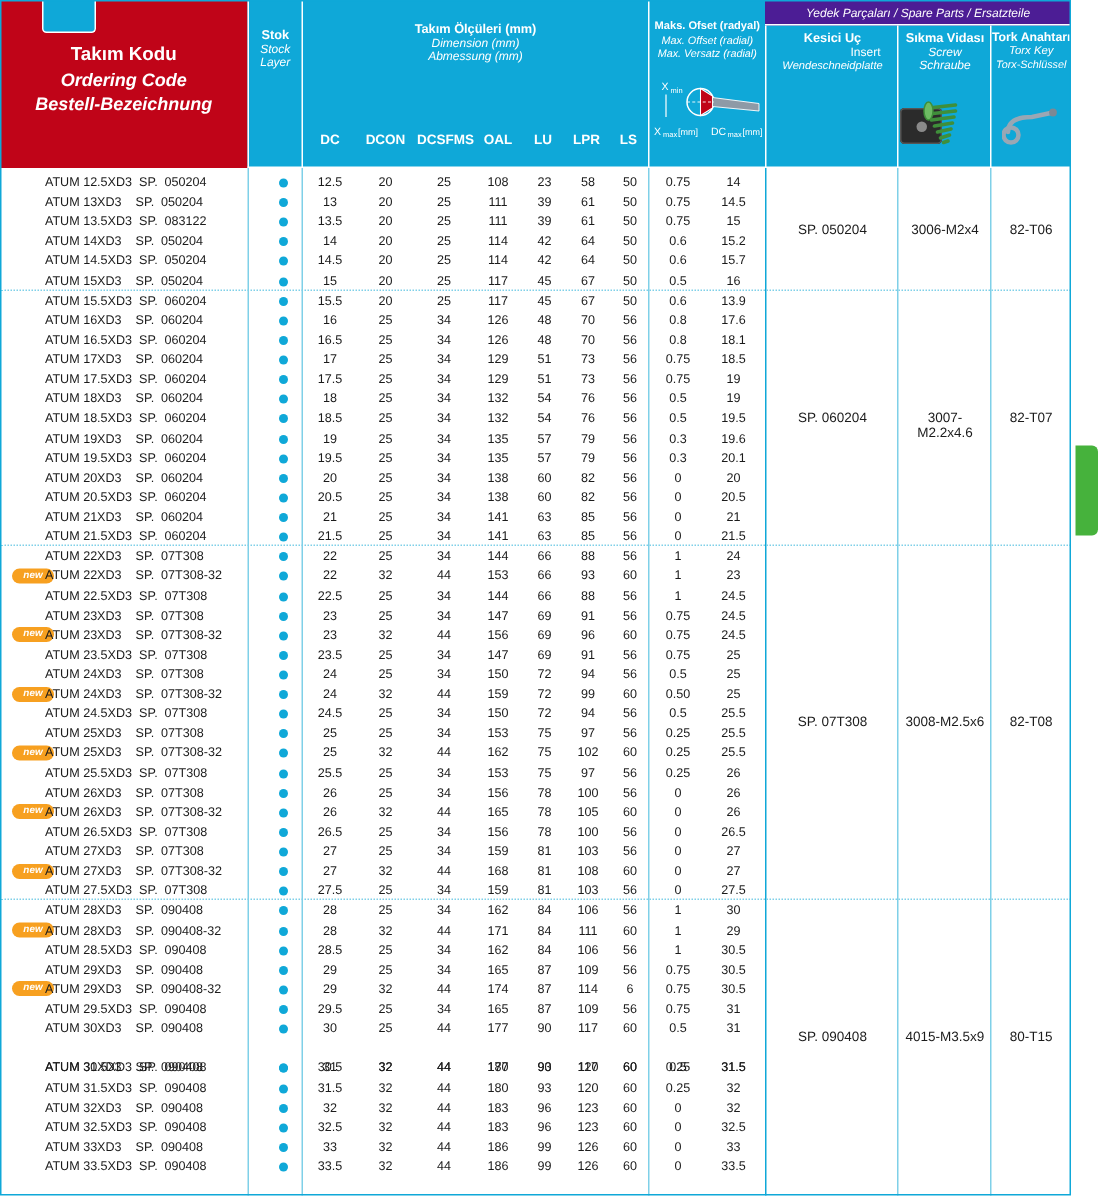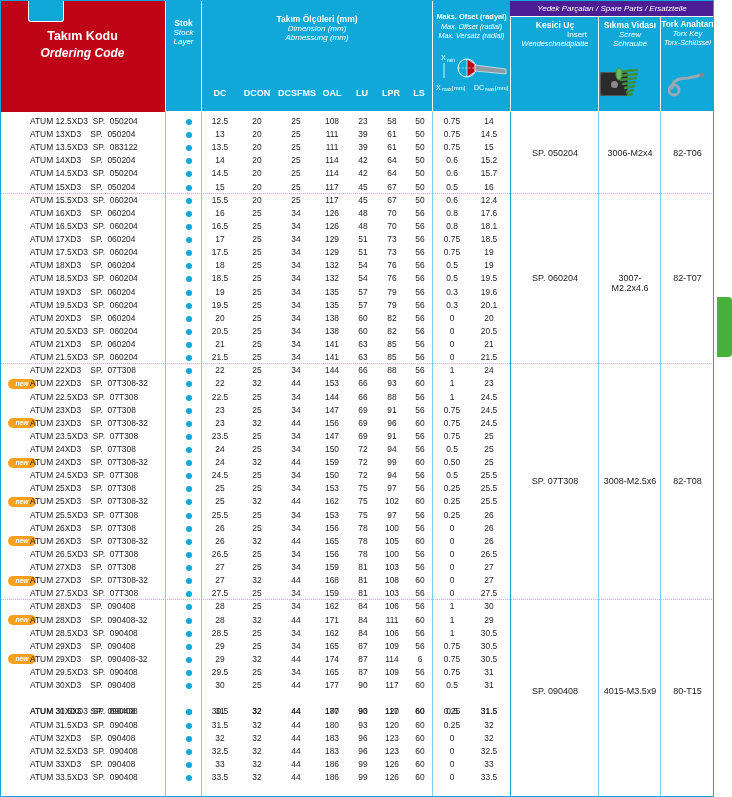--- a/index.html
+++ b/index.html
@@ -134,20 +134,21 @@
 
 <div id="page">
 
   <div class="hdr">
 
     <div class="hdr-left">
       <div class="tab"></div>
       <div class="title-block">
         <div class="t1">Takım Kodu</div>
         <div class="t2">Ordering Code</div>
+        <div class="t3">Bestell-Bezeichnung</div>
       </div>
     </div>
 
     <div class="h-sep" style="left:165px;"></div>
     <div class="h-cell" style="left:166px; top:18px; width:35px;">
       <div class="h-lbl-1">Stok</div>
       <div class="h-lbl-2">Stock</div>
       <div class="h-lbl-3">Layer</div>
     </div>
     <div class="h-sep" style="left:201px;"></div>
@@ -326,21 +327,21 @@
           <div class="code">ATUM 15.5XD3  SP.  060204</div>
           <div class="dot"></div>
           <div class="c cDC">15.5</div>
           <div class="c cDCON">20</div>
           <div class="c cDCSFMS">25</div>
           <div class="c cOAL">117</div>
           <div class="c cLU">45</div>
           <div class="c cLPR">67</div>
           <div class="c cLS">50</div>
           <div class="c cXmin">0.6</div>
-          <div class="c cXmax">12.4</div>
+          <div class="c cXmax">13.9</div>
         </div>
         <div class="row" style="top: 94.84px;">
           <div class="code">ATUM 16XD3    SP.  060204</div>
           <div class="dot"></div>
           <div class="c cDC">16</div>
           <div class="c cDCON">25</div>
           <div class="c cDCSFMS">34</div>
           <div class="c cOAL">126</div>
           <div class="c cLU">48</div>
           <div class="c cLPR">70</div>

